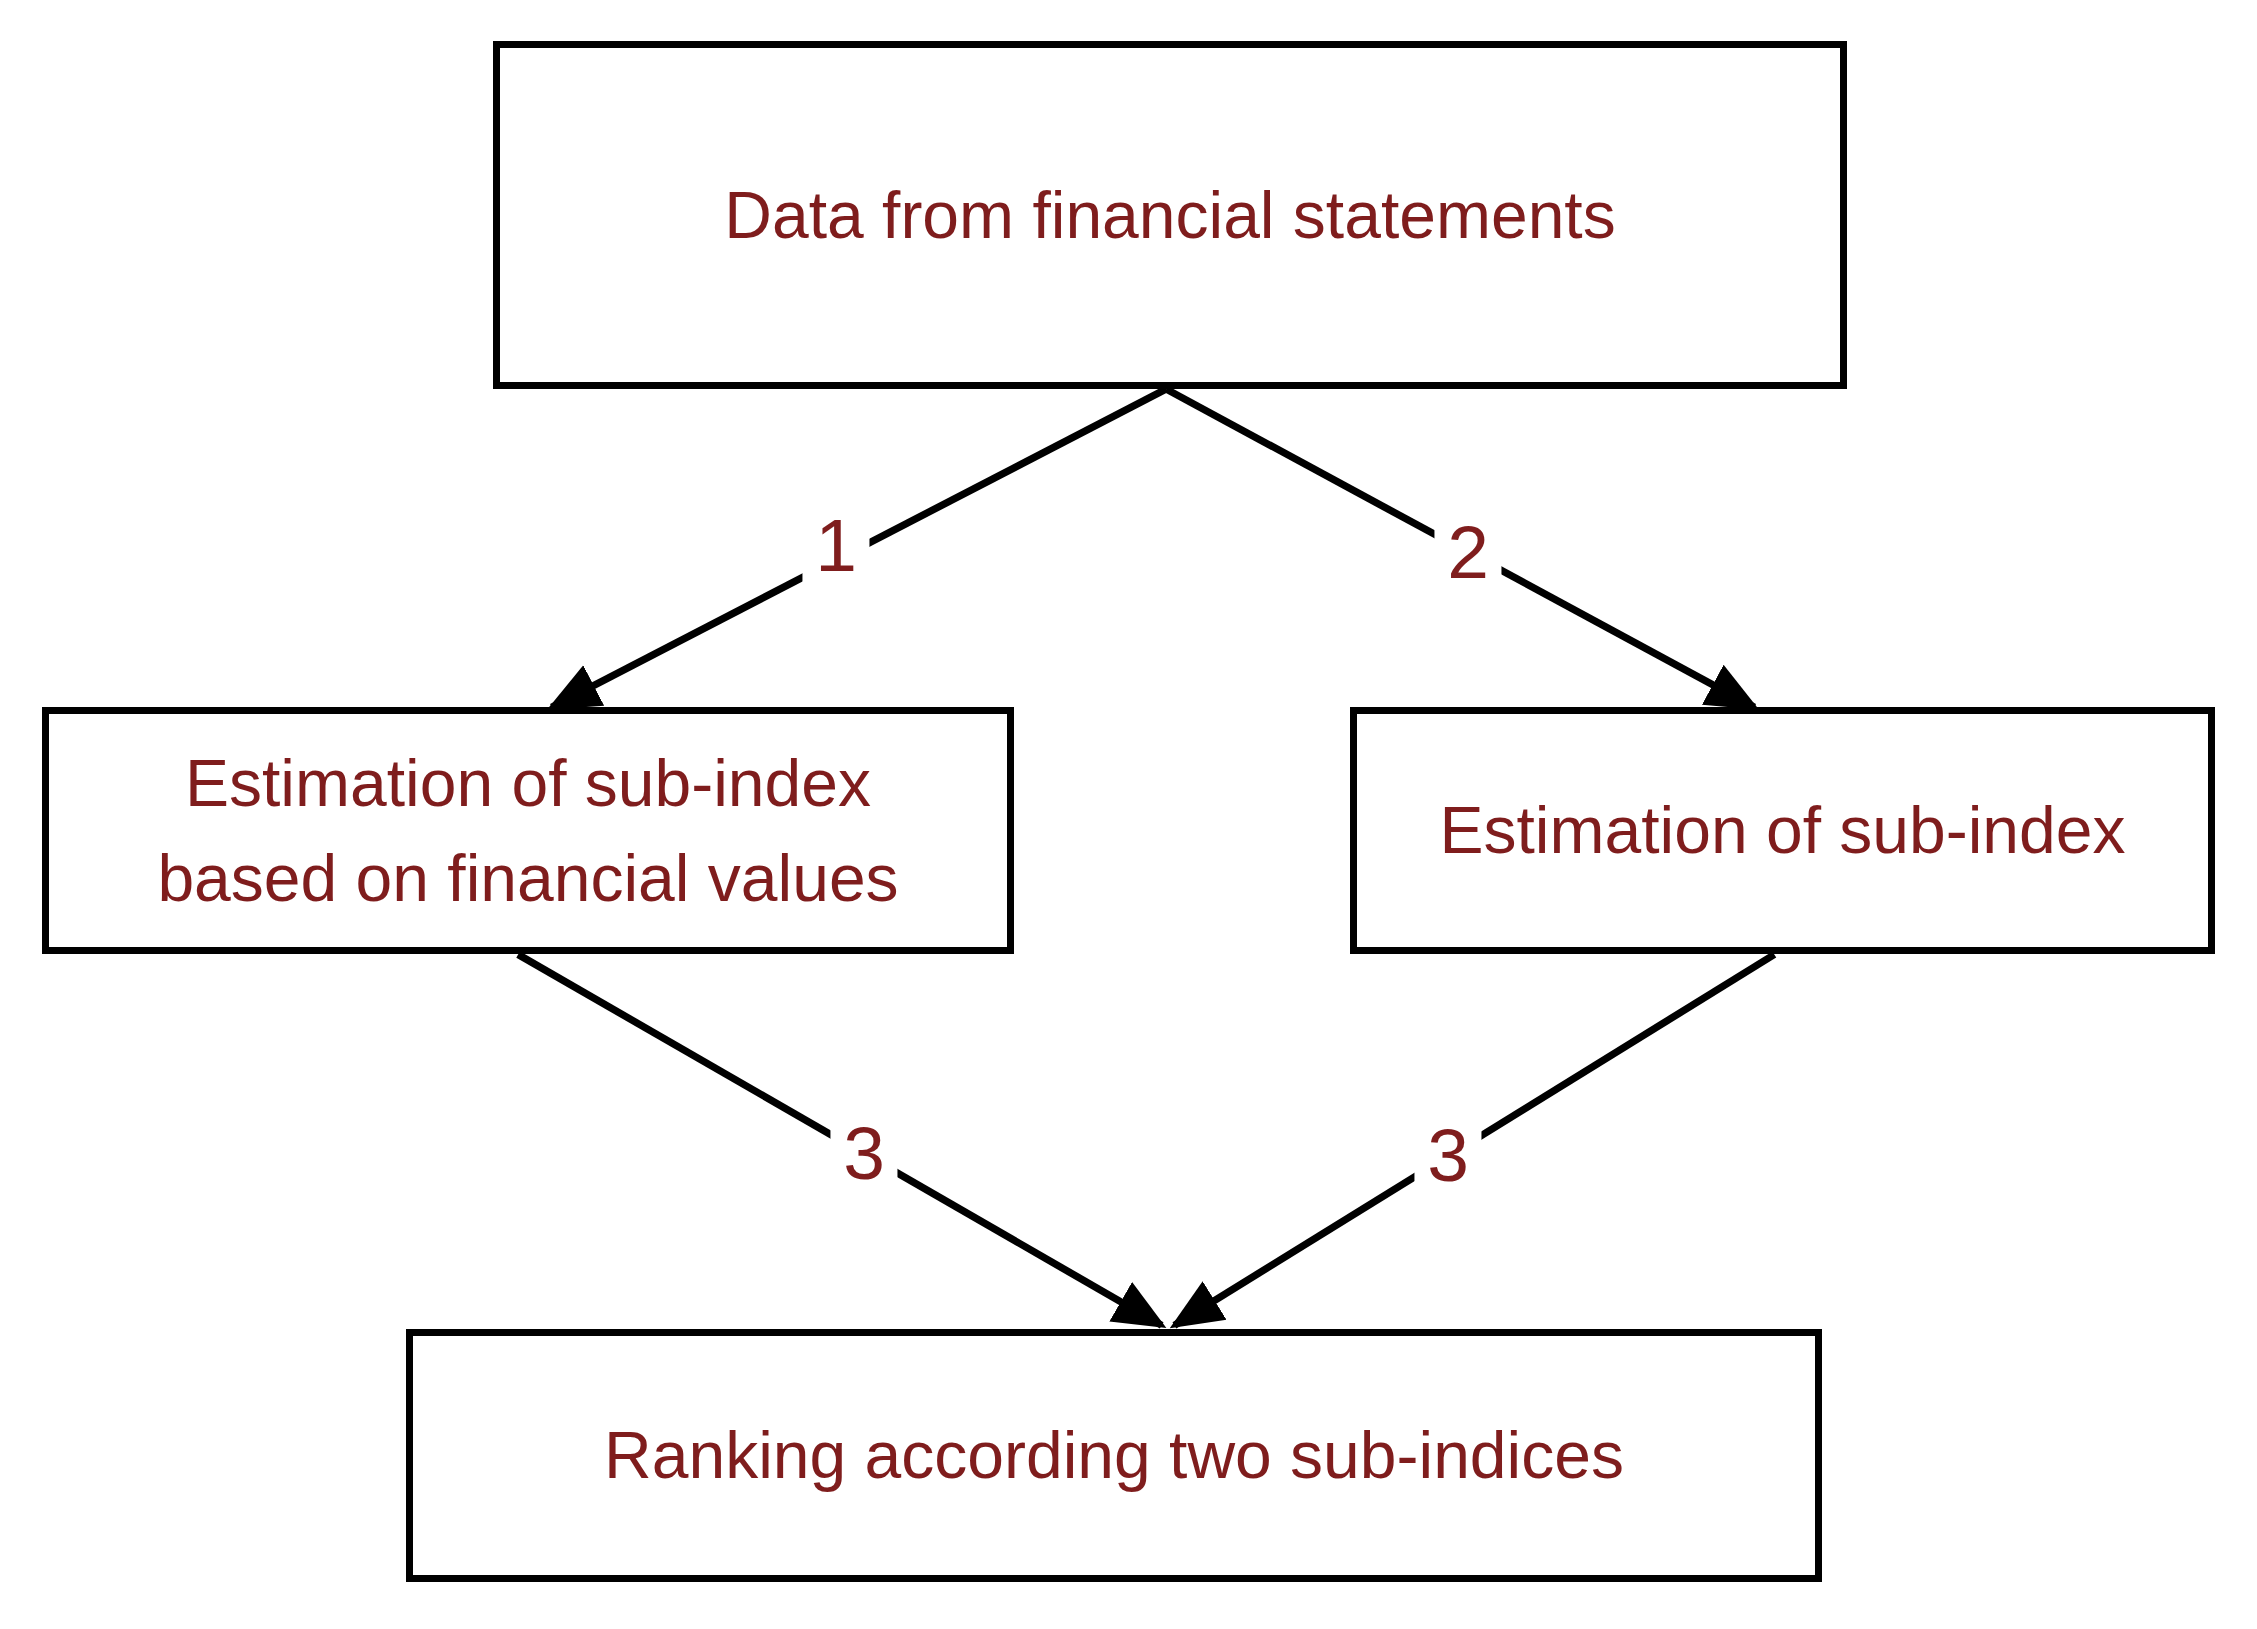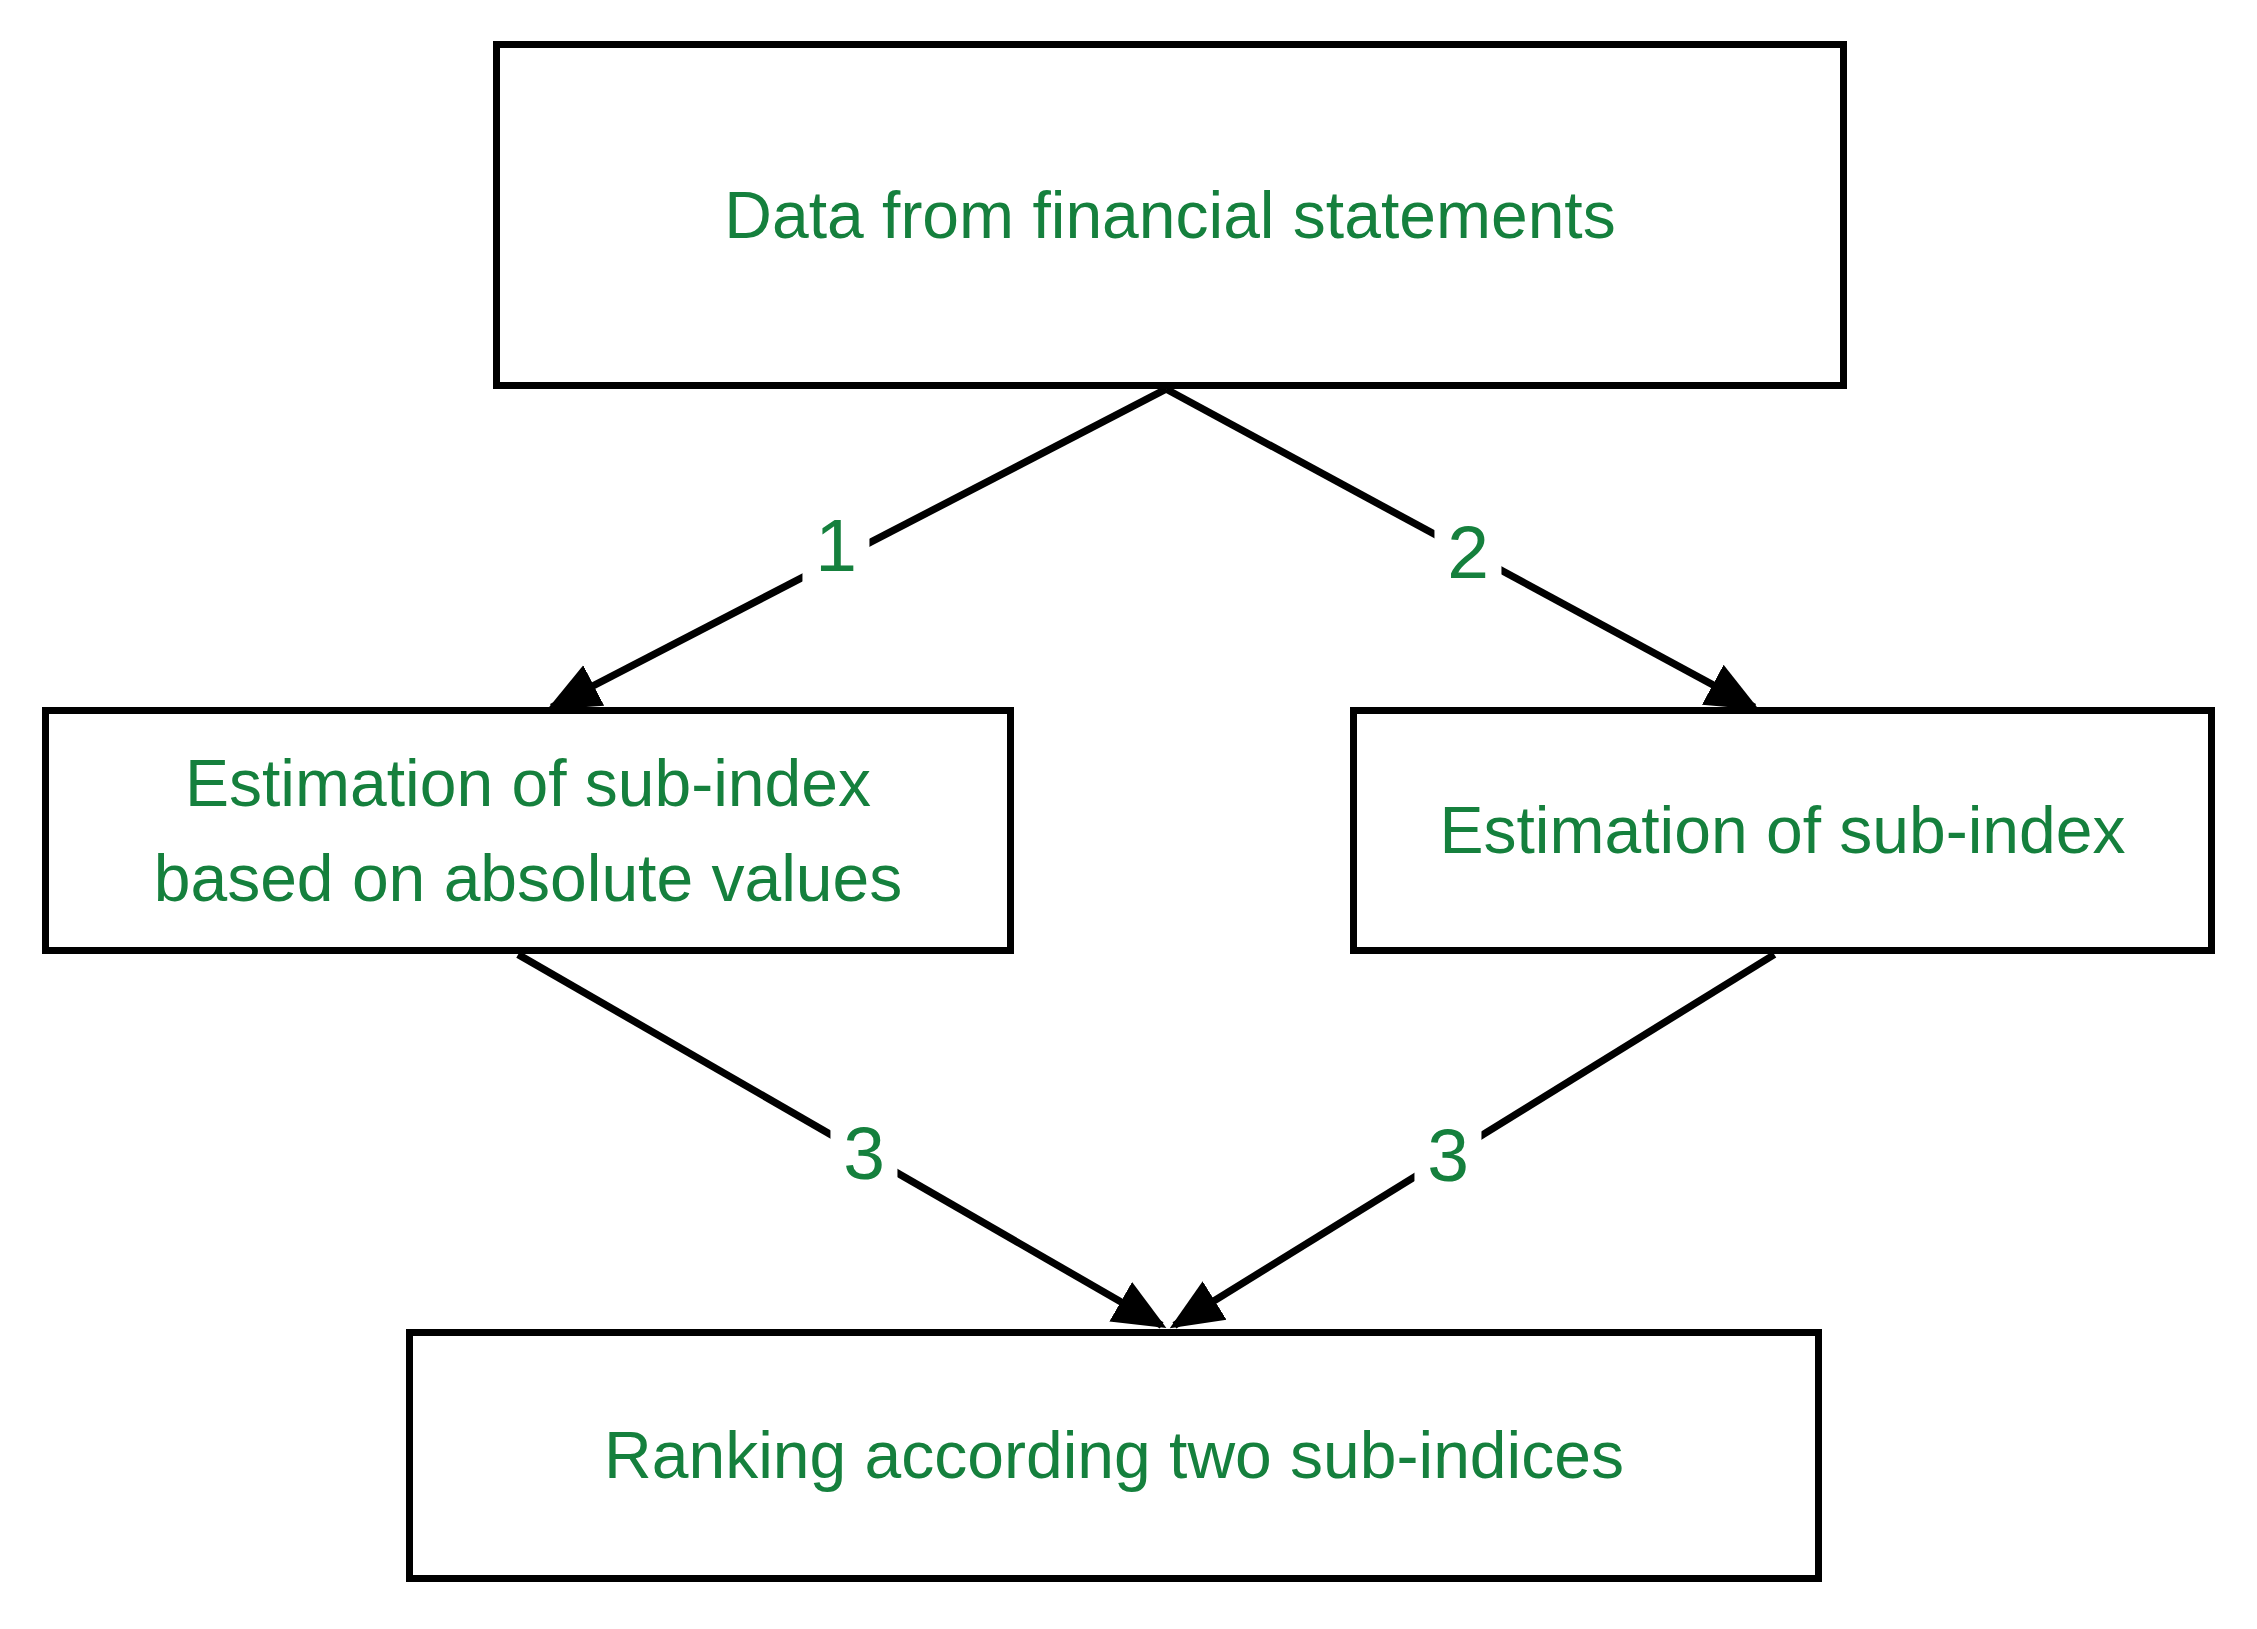--- a/index.html
+++ b/index.html
@@ -6,21 +6,21 @@
     margin: 0;
     padding: 0;
     background: #ffffff;
   }
   .canvas {
     position: relative;
     width: 2257px;
     height: 1629px;
     background: #ffffff;
     font-family: "Liberation Sans", "DejaVu Sans", sans-serif;
-    color: #15803d;
+    color: #7f1d1d;
     overflow: hidden;
   }
   .edges-layer {
     position: absolute;
     left: 0;
     top: 0;
     width: 2257px;
     height: 1629px;
   }
   .node {
@@ -70,21 +70,21 @@
     <line x1="570" y1="1050" x2="1278" y2="1458" stroke="#000000" stroke-width="8" marker-end="url(#arrow)"></line>
     <line x1="1952" y1="1050" x2="1292" y2="1458" stroke="#000000" stroke-width="8" marker-end="url(#arrow)"></line>
   </svg>
 
   <div class="node node-top">
     <span>Data from financial statements</span>
   </div>
 
   <div class="node node-left">
     <span>Estimation of sub-index</span>
-    <span>based on absolute values</span>
+    <span>based on financial values</span>
   </div>
 
   <div class="node node-right">
     <span>Estimation of sub-index</span>
   </div>
 
   <div class="node node-bottom">
     <span>Ranking according two sub-indices</span>
   </div>
 

